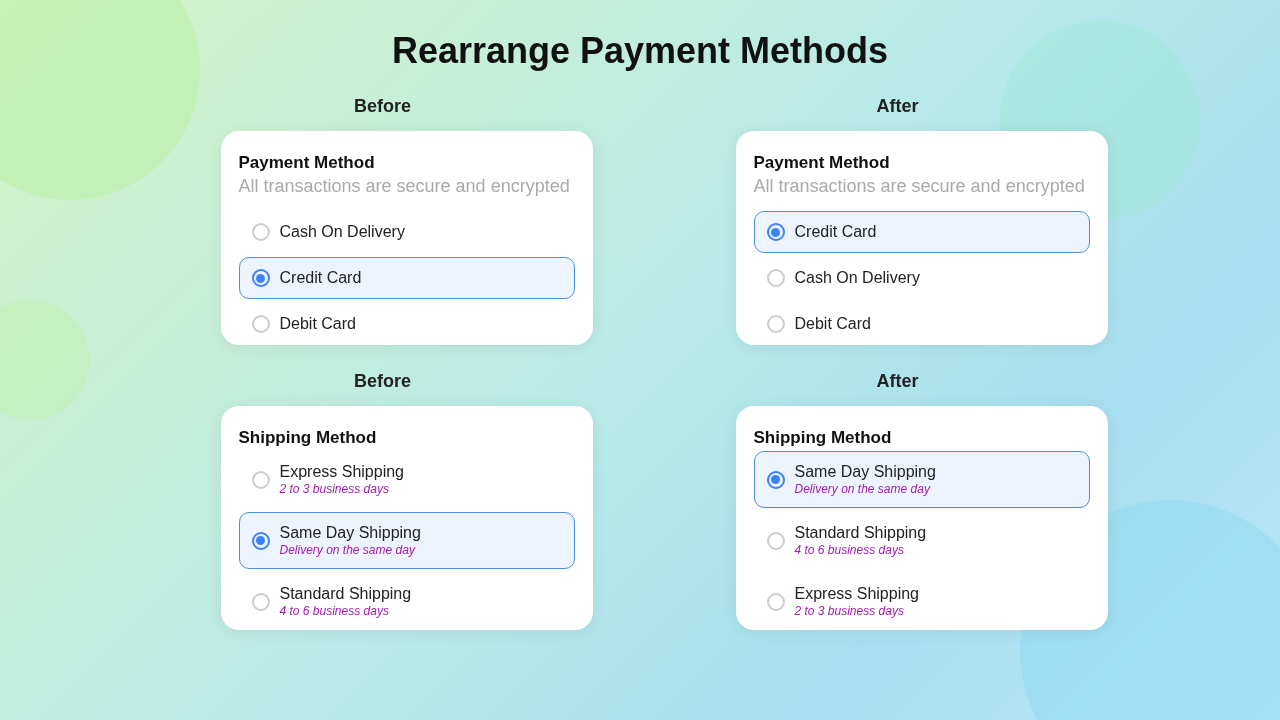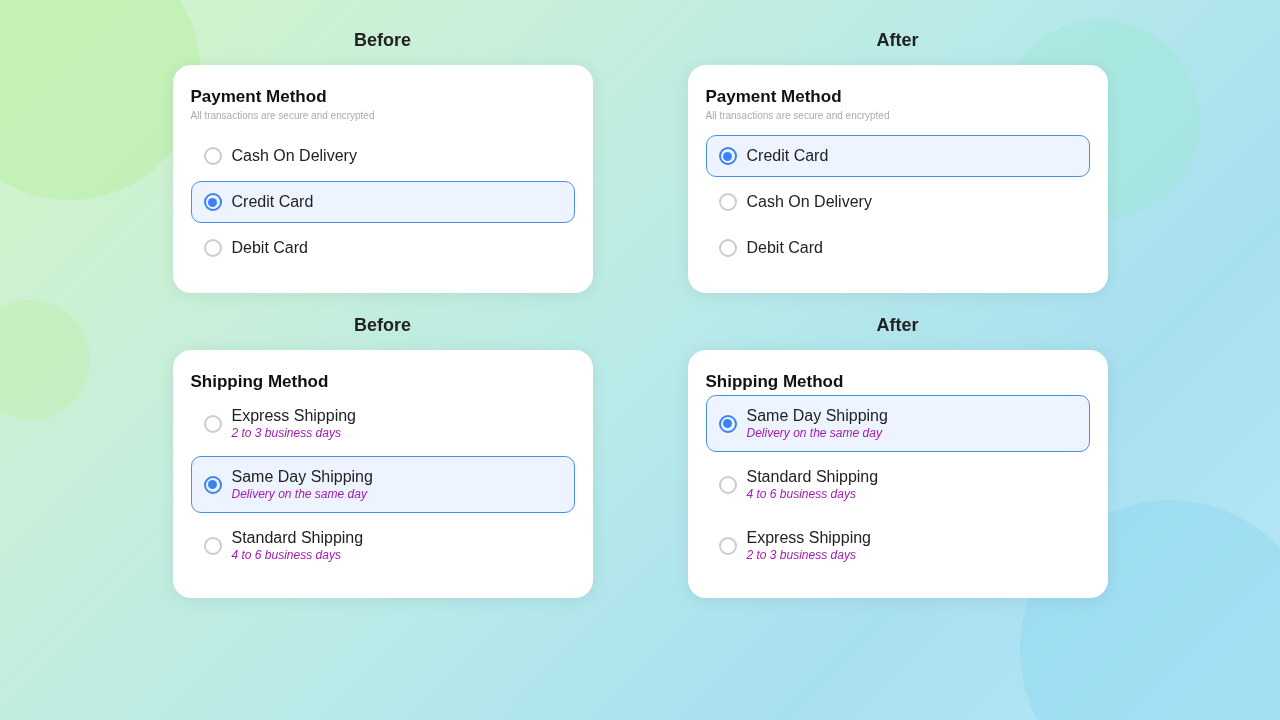--- a/index.html
+++ b/index.html
@@ -70,33 +70,34 @@
       text-align: center;
       font-size: 18px;
       font-weight: 700;
       color: #222;
       margin-bottom: 14px;
     }
 
     .card {
       background: #fff;
       border-radius: 18px;
-      padding: 22px 18px 20px;
+      padding: 22px 18px 0;
       box-shadow: 0 2px 16px rgba(0,0,0,0.07);
+      margin-left: 48px;
     }
 
     .card-title {
       font-size: 17px;
       font-weight: 700;
       color: #111;
       margin-bottom: 3px;
     }
 
     .card-subtitle {
-      font-size: 10px;
+      font-size: 18px;
       color: #aaa;
       margin-bottom: 14px;
     }
 
     .option-row {
       display: flex;
       align-items: center;
       padding: 11px 12px;
       border-radius: 10px;
       margin-bottom: 4px;
@@ -161,20 +162,21 @@
 </head>
 <body>
 
 <div class="blob blob-tl"></div>
 <div class="blob blob-tr"></div>
 <div class="blob blob-br"></div>
 <div class="blob blob-ml"></div>
 
 <div class="page-content">
 
+  <h1 class="section-title">Rearrange Payment Methods</h1>
 
   <div class="columns">
 
     <div class="column">
       <div class="column-label">Before</div>
       <div class="card">
         <div class="card-title">Payment Method</div>
         <div class="card-subtitle">All transactions are secure and encrypted</div>
         <div class="option-row unselected">
           <div class="radio-outer"></div>

